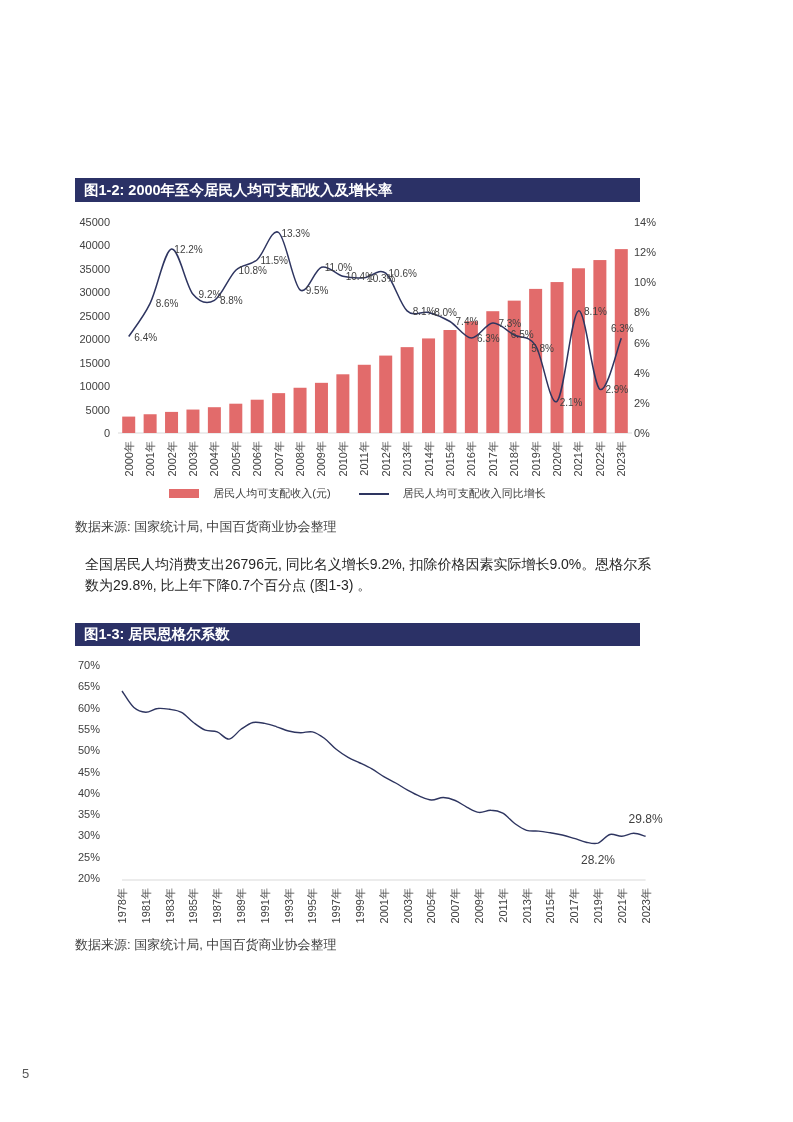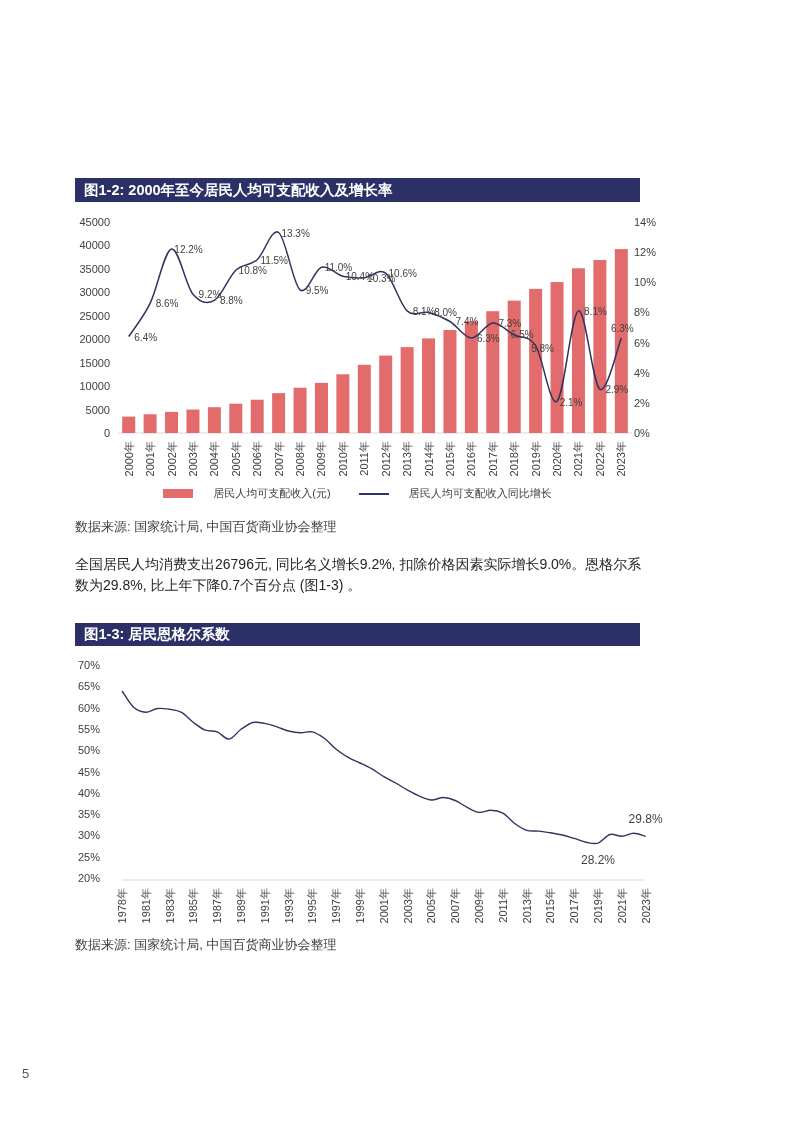--- a/index.html
+++ b/index.html
@@ -16,27 +16,27 @@
   #chart2-title{top:623px;height:23px;}
   .chart-svg{position:absolute;overflow:visible;}
   #chart1-svg{left:75px;top:210px;}
   #chart2-svg{left:75px;top:650px;}
   .source-line{
     position:absolute;left:75px;font-size:13px;color:#3f3f3f;z-index:5;
   }
   #source1{top:518px;}
   #source2{top:936px;}
   #body-paragraph{
-    position:absolute;left:75px;top:554px;width:575px;font-size:14px;line-height:21px;color:#262626;
+    position:absolute;left:85px;top:554px;width:575px;font-size:14px;line-height:21px;color:#262626;
   }
   #legend1{
     position:absolute;left:75px;top:486px;width:565px;display:flex;justify-content:center;
     align-items:center;gap:28px;font-size:11px;color:#404040;
   }
-  .legend-item{display:flex;align-items:center;gap:20px;}
+  .legend-item{display:flex;align-items:center;gap:14px;}
   .swatch-bar{width:30px;height:9px;background:#E26B6B;display:inline-block;}
   .swatch-line{width:30px;height:2px;background:#2E3560;display:inline-block;}
   #page-number{position:absolute;left:22px;top:1066px;font-size:13px;color:#595959;}
   text{font-family:"Liberation Sans","DejaVu Sans",sans-serif;}
 </style>
 </head>
 <body>
 
 <div id="page">
 

